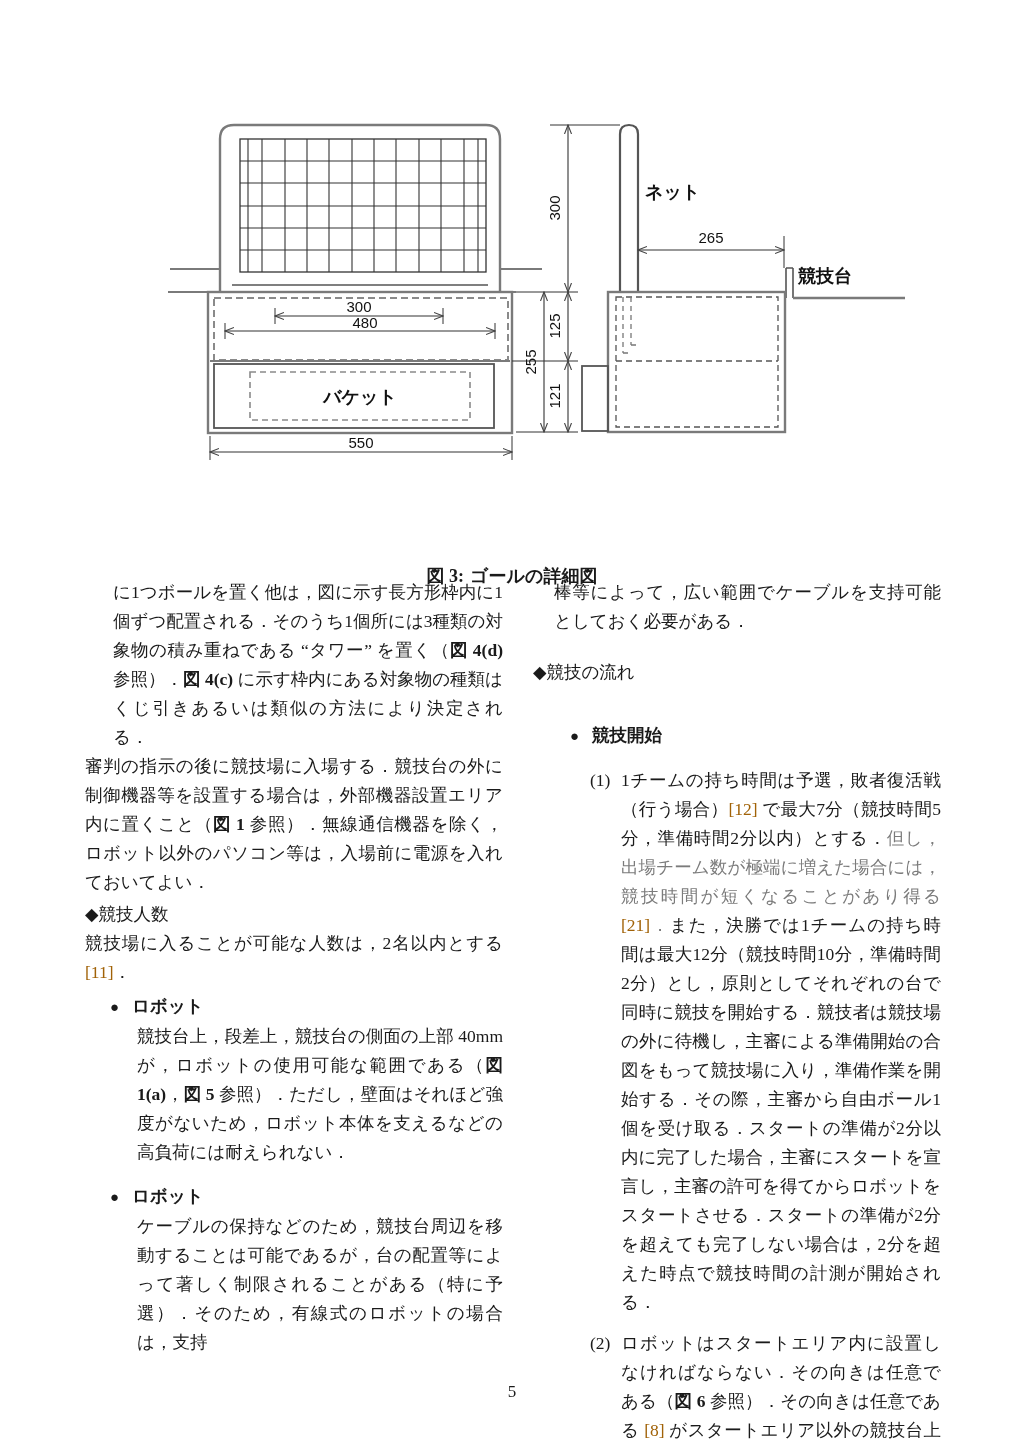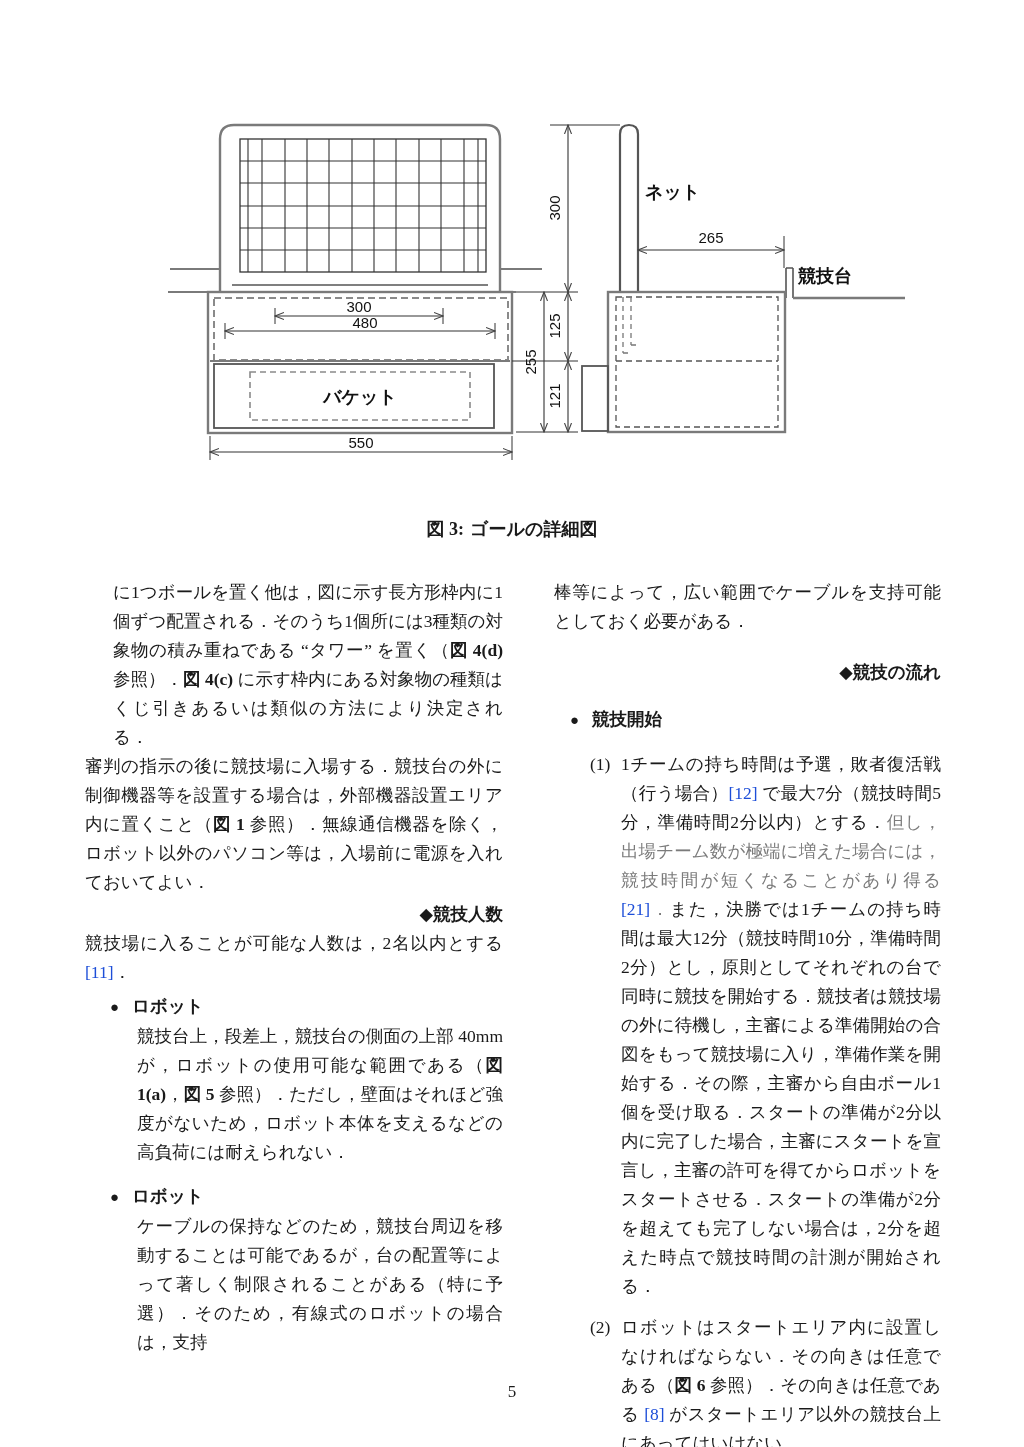--- a/index.html
+++ b/index.html
@@ -3,44 +3,44 @@
 <meta charset="utf-8">
 <style>
   html,body{margin:0;padding:0;background:#e8e8e8;}
   .page{position:relative;width:1024px;height:1447px;background:#ffffff;margin:0 auto;
         font-family:"Liberation Serif","DejaVu Serif",serif;color:#1a1a1a;overflow:hidden;}
   
   .fig-svg{position:absolute;left:82px;top:100px;width:860px;height:365px;}
   .fig-svg text{font-family:"Liberation Sans","DejaVu Sans",sans-serif;fill:#111;}
   .dimnum{font-size:15px;}
   .jp-label{font-size:18px;font-weight:bold;}
-  .caption{position:absolute;left:0;top:517px;width:1024px;text-align:center;font-size:18px;}
+  .caption{position:absolute;left:0;top:564px;width:1024px;text-align:center;font-size:18px;}
   .serif-b{font-weight:bold;font-family:"Liberation Serif","DejaVu Serif",serif;}
   .gothic-b{font-weight:bold;font-family:"Liberation Sans","DejaVu Sans",sans-serif;margin-left:6px;}
   
   .col{position:absolute;top:578px;font-size:17.5px;line-height:29px;text-align:justify;}
   #col-left{left:85px;width:418px;}
   #col-right{left:533px;width:408px;}
   p{margin:0;}
   .indent-l{margin-left:28px;}
   .indent-r{margin-left:21px;}
-  .heading{font-family:"Liberation Sans","DejaVu Sans",sans-serif;font-weight:bold;text-align:right;}
+  .heading{font-family:"Liberation Sans","DejaVu Sans",sans-serif;font-weight:normal;text-align:left;}
   .mt17{margin-top:17px}.mt3{margin-top:3px}.mt26{margin-top:26px}
   .mt22{margin-top:22px}.mt19{margin-top:5px}.mt15{margin-top:15px}
-  .mt18{margin-top:18px}.mt12{margin-top:12px}
+  .mt18{margin-top:34px}.mt12{margin-top:12px}
   .bullet-row{text-align:left;}
   .bullet-l{margin-left:25px;}
   .bullet-r{margin-left:37px;}
   .bullet-glyph{font-size:15px;display:inline-block;}
   .bullet-label{font-family:"Liberation Sans","DejaVu Sans",sans-serif;font-weight:bold;margin-left:13px;}
   .bbody-l{margin-left:52px;}
   .item{position:relative;margin-left:88px;}
   .item-num{position:absolute;left:-31px;top:0;}
   .figref{font-weight:bold;}
-  .cite{color:#1d4ed8;}
+  .cite{color:#a16207;}
   .gray{color:#7b7b7b;}
   .page-num{position:absolute;left:0;top:1382px;width:1024px;text-align:center;font-size:17px;}
 </style>
 </head>
 <body>
 
 <div class="page">
 
   <svg class="fig-svg" viewBox="0 0 860 365">
     <defs>

